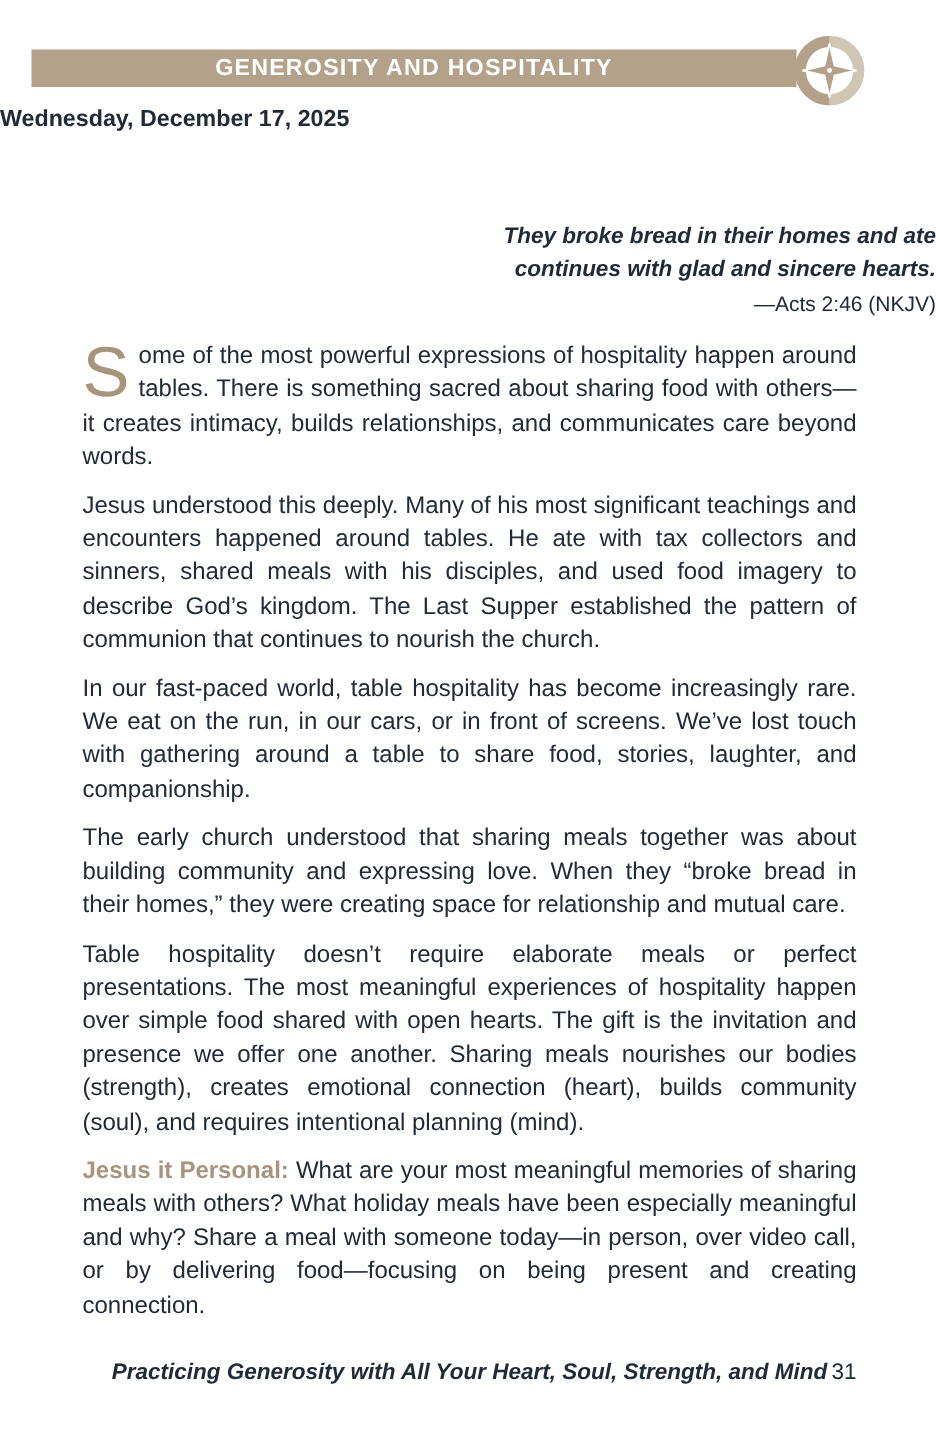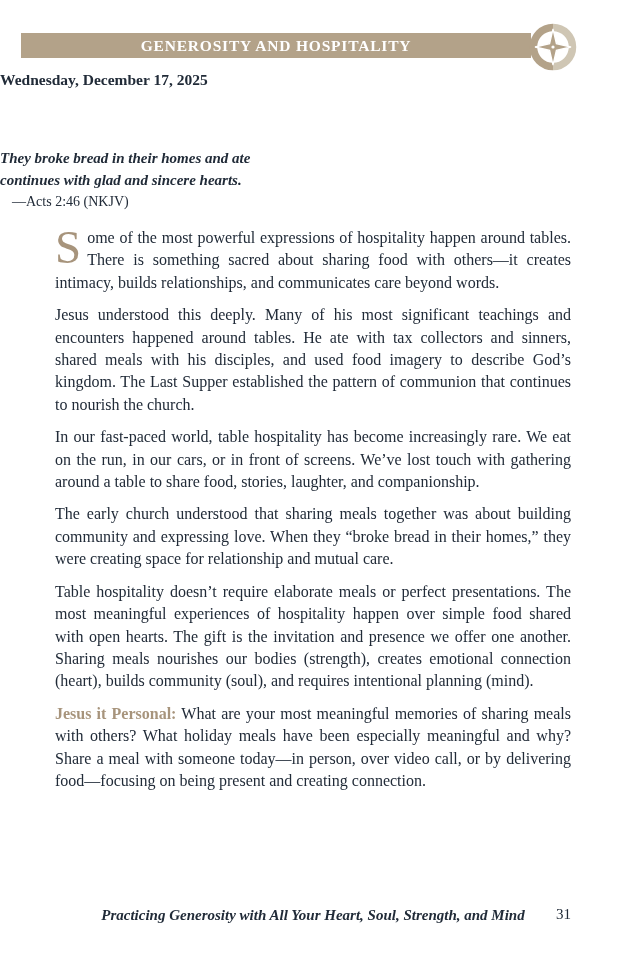--- a/index.html
+++ b/index.html
@@ -2,21 +2,21 @@
 <html><head>
 <meta charset="utf-8">
 <style>
   html, body { margin: 0; padding: 0; background: #ffffff; }
   .page {
     position: relative;
     width: 624px;
     height: 959px;
     background: #ffffff;
     overflow: hidden;
-    font-family: Liberation Serif, serif;
+    font-family: Liberation Sans, sans-serif;
     color: #212b38;
   }
   .banner {
     position: absolute;
     left: 21px; top: 33px;
     width: 510px; height: 25px;
     background: #b3a289;
     color: #ffffff;
     display: flex; align-items: center; justify-content: center;
     font-weight: 700;
@@ -39,21 +39,21 @@
     position: absolute;
     left: 0; top: 92px; width: 624px;
     text-align: center;
     font-size: 21.5px;
     font-weight: 700;
     color: #a7947c;
   }
   .quote {
     position: absolute;
     left: 0; top: 147px; width: 624px;
-    text-align: left;
+    text-align: right;
     font-size: 15px;
     line-height: 22px;
   }
   .quote .quote-line { font-style: italic; font-weight: 600; }
   .quote .attribution { font-style: normal; font-weight: 400; font-size: 14px; margin-left: 12px; }
   .content {
     position: absolute;
     left: 55px; top: 227px; width: 516px;
     text-align: justify;
     font-size: 16px;

